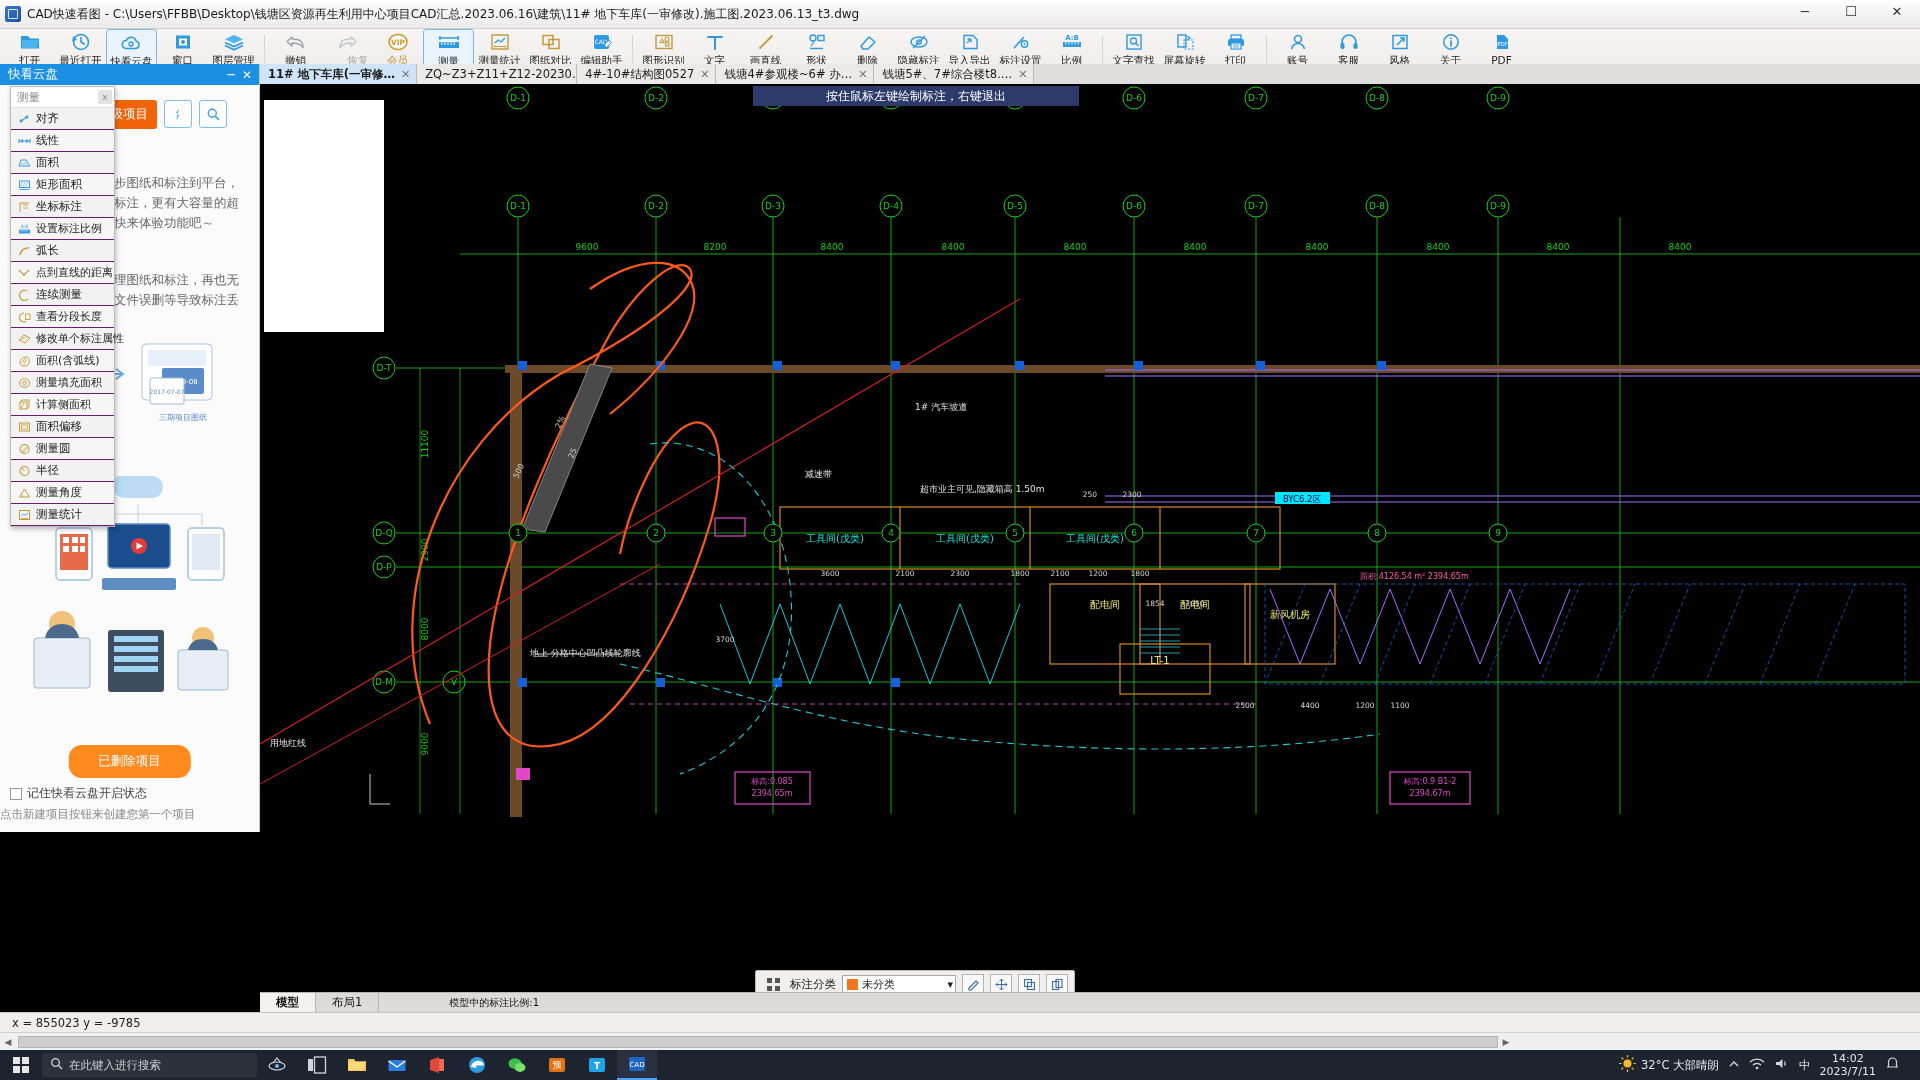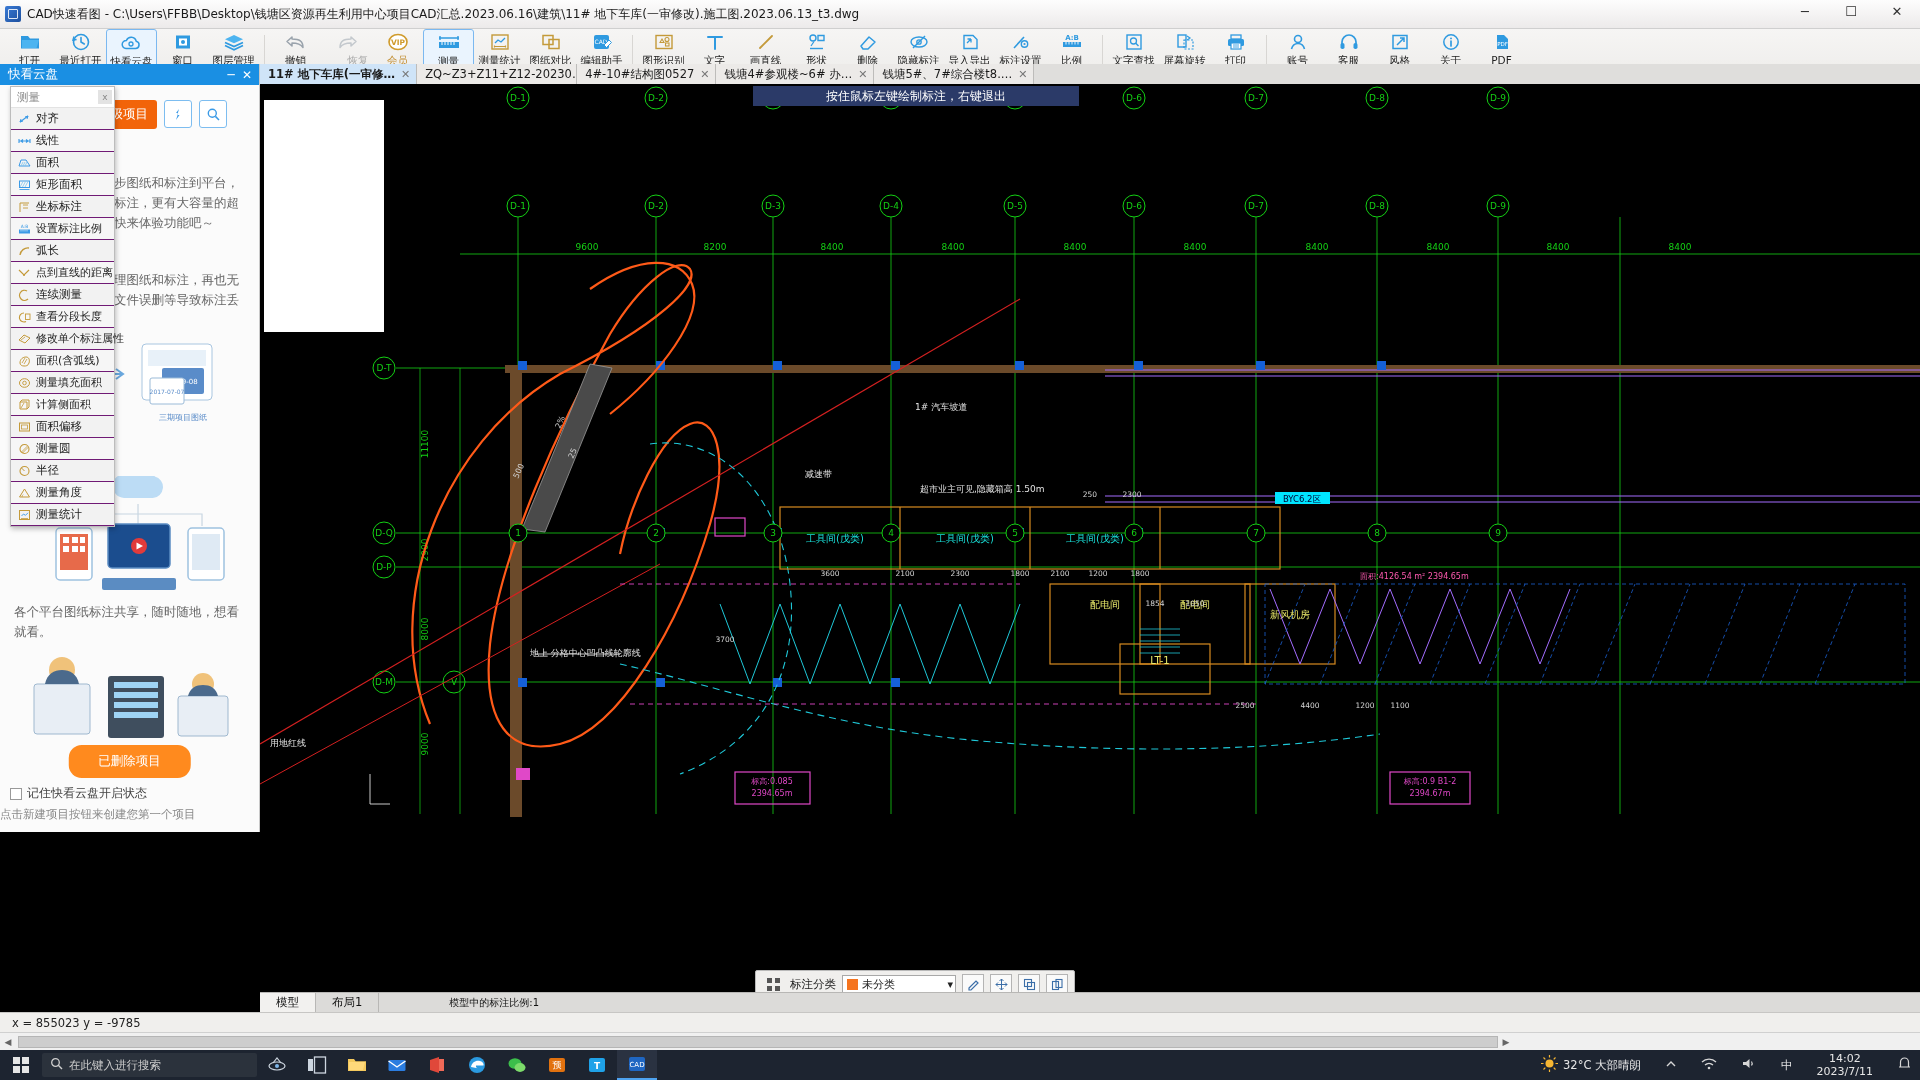--- a/index.html
+++ b/index.html
@@ -233,21 +233,21 @@
   
   #modelbar {
     position: absolute; left:260px; right:0; bottom: 68px;
     height: 20px; background: #dcdbd9; display:flex; align-items:stretch;
     border-top:1px solid #b8b7b5; z-index:3;
   }
   #modelbar .mtab{
     padding: 0 16px; display:flex;align-items:center;font-size:11.5px;color:#111;
     border-right:1px solid #b8b7b5;
   }
-  #modelbar .mtab.sel{ background:#f2f1ef; font-weight:400;}
+  #modelbar .mtab.sel{ background:#f2f1ef; font-weight:700;}
   #modelbar .scaletext{ margin-left: 70px; display:flex;align-items:center;font-size:10px;color:#111;}
 
   #statusbar {
     position:absolute; left:0; right:0; bottom: 48px; height:20px;
     background:#f0efed; border-top:1px solid #c7c6c4;
     display:flex;align-items:center; padding-left:12px;
     font-size:11.5px; color:#222; z-index:3;
   }
   #hscroll{
     position:absolute; left:0; right:0; bottom:30px; height:18px;
@@ -266,21 +266,21 @@
   #taskbar .start { width:42px; display:flex; align-items:center; justify-content:center; }
   #taskbar .search {
     width: 215px; height: 24px; background:#2b323c; border-radius:2px;
     display:flex; align-items:center; gap:6px; padding:0 8px; color:#cfcfcf;
   }
   #taskbar .tbicon {
     width: 40px; height:30px; display:flex;align-items:center;justify-content:center;
   }
   #taskbar .tbicon.act { border-bottom:2px solid #4ea3f0; background:#2a3241; }
   #taskbar .tray {
-    margin-left:auto; display:flex; align-items:center; gap:24px; padding-right:8px;
+    margin-left:auto; display:flex; align-items:center; gap:9px; padding-right:20px;
   }
   #taskbar .clock { text-align:center; line-height:13px; font-size:11px; }
   #taskbar .weather{ display:flex;align-items:center;gap:5px; }
 </style>
 </head>
 <body>
 
 <div id="titlebar">
   <div class="app-icon"></div>
   <div class="title-text">CAD快速看图 - C:\Users\FFBB\Desktop\钱塘区资源再生利用中心项目CAD汇总.2023.06.16\建筑\11# 地下车库(一审修改).施工图.2023.06.13_t3.dwg</div>
@@ -1040,21 +1040,20 @@
         </g>
       <rect x="96" y="48" width="62" height="44" rx="4" fill="#1b4d8e" stroke="#5b8cc2" stroke-width="1.5"></rect>
       <circle cx="127" cy="70" r="8" fill="#e23b3b"></circle>
         <path d="M124.5 66.5 131 70l-6.5 3.5z" fill="#fff"></path>
       <rect x="176" y="52" width="36" height="52" rx="4" fill="#fff" stroke="#9ec2e0" stroke-width="1.5"></rect>
       <rect x="180" y="58" width="28" height="36" fill="#dfeaf4"></rect>
       <rect x="90" y="102" width="74" height="12" rx="2" fill="#5b8cc2"></rect>
     </svg>
   </div>
 
-  <div class="cp-p">各个平台图纸标注共享，随时随地，想看就看。</div>
 
 
   <div class="cp-illus3">
     <svg width="236" height="110" viewBox="0 0 236 110">
       <rect x="22" y="36" width="56" height="50" rx="3" fill="#e8eef5" stroke="#9fb8cf"></rect>
       <circle cx="50" cy="22" r="13" fill="#f0c27a"></circle>
       <path d="M33 36c2-10 9-14 17-14s15 4 17 14z" fill="#4b6a8c"></path>
       <rect x="96" y="28" width="56" height="62" rx="3" fill="#3f4e5e"></rect>
       <g fill="#9fd4f5">
           <rect x="102" y="34" width="44" height="6"></rect>

